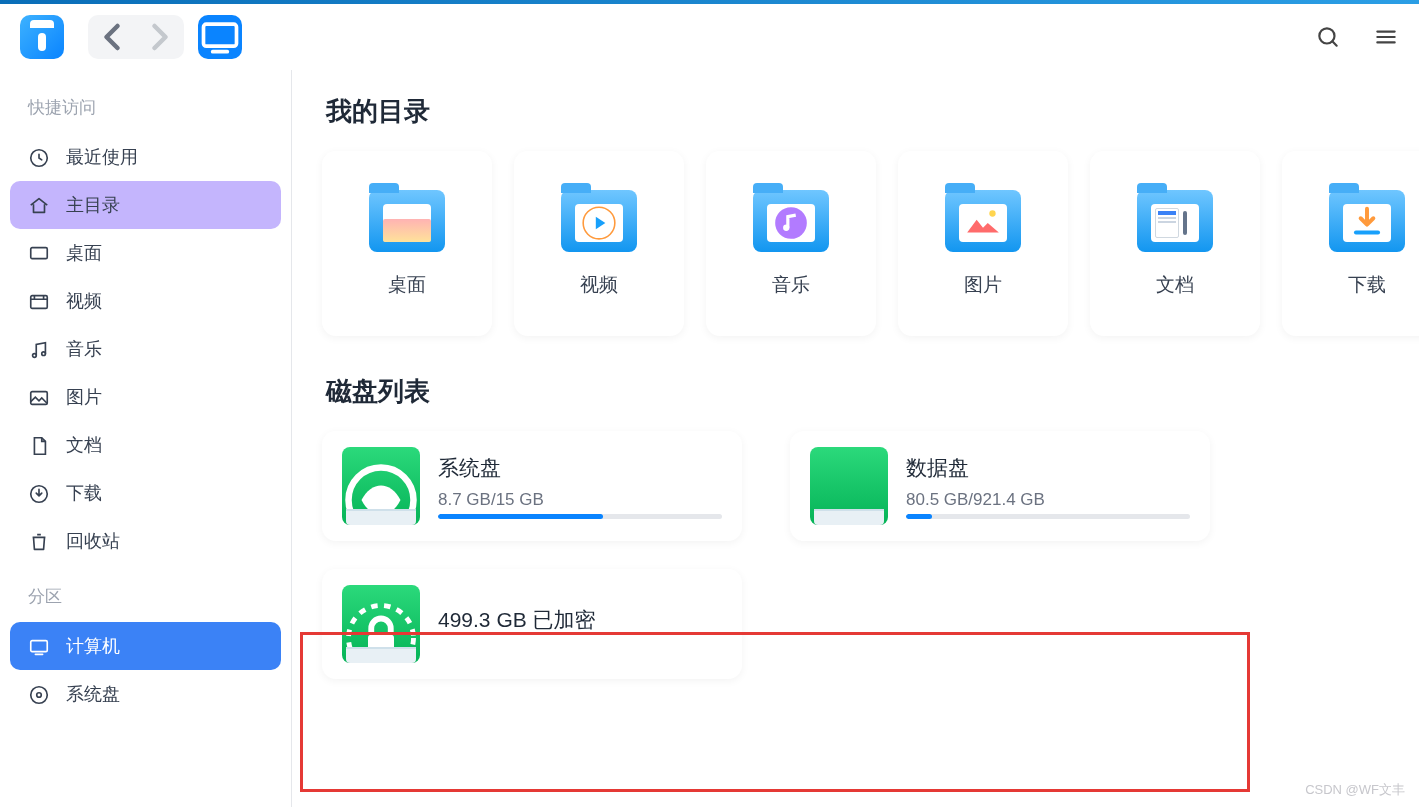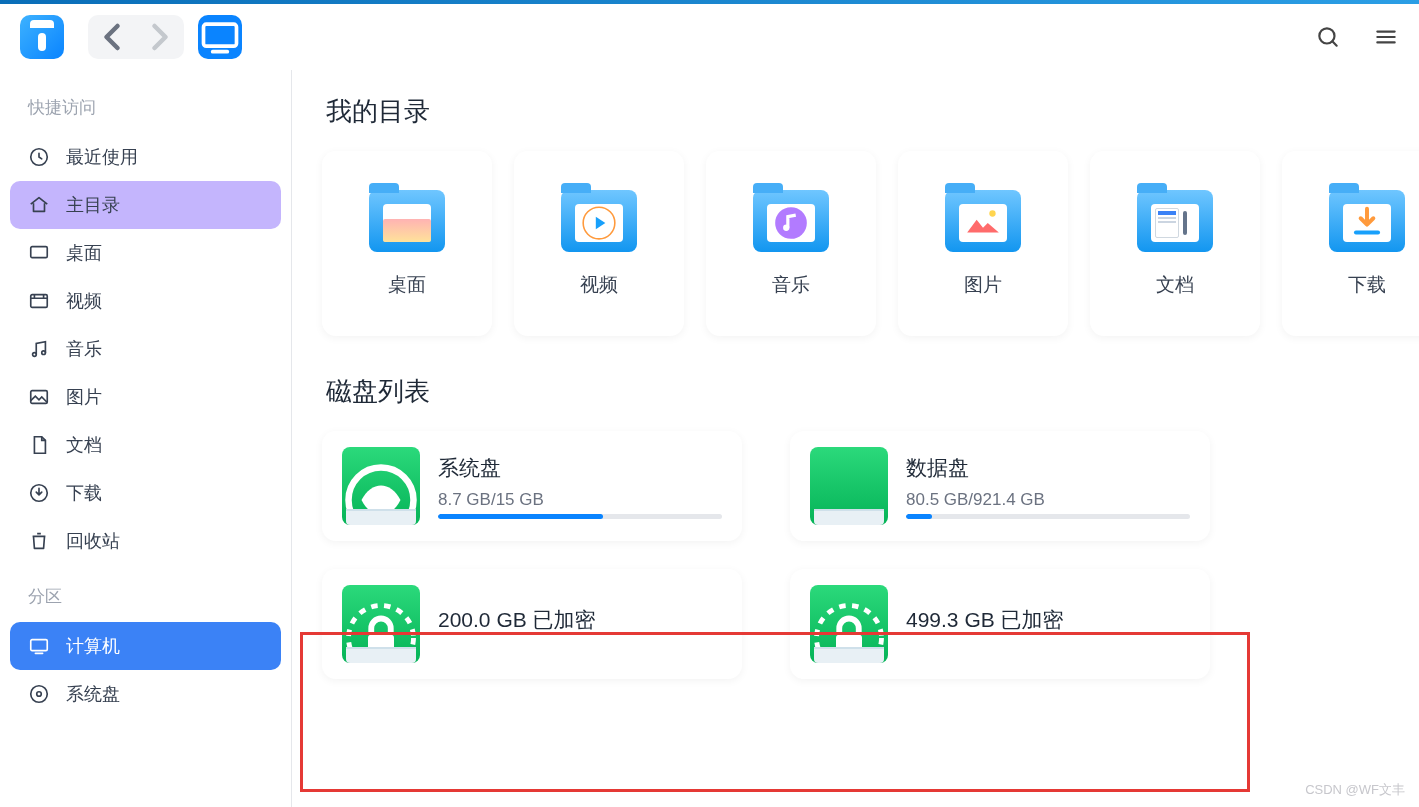--- a/index.html
+++ b/index.html
@@ -10,26 +10,26 @@
 .app-icon::before{content:"";position:absolute;top:5px;left:10px;right:10px;height:8px;background:#fff;border-radius:4px 4px 0 0}
 .app-icon::after{content:"";position:absolute;top:18px;width:8px;height:18px;background:#fff;border-radius:4px}
 .nav-group{display:flex;gap:0;background:#f3f4f6;border-radius:10px;padding:0}
 .nav-btn{width:48px;height:44px;display:flex;align-items:center;justify-content:center;border:none;background:transparent;cursor:pointer;border-radius:10px;color:#6b7280;font-size:22px}
 .view-btn{width:44px;height:44px;margin-left:14px;border-radius:10px;background:#0a84ff;display:flex;align-items:center;justify-content:center;color:#fff}
 .toolbar-right{margin-left:auto;display:flex;gap:32px;align-items:center;color:#444}
 .toolbar-right .ic{width:26px;height:26px;display:flex;align-items:center;justify-content:center;cursor:pointer}
 .content{display:flex;height:calc(100% - 70px)}
 .sidebar{width:292px;padding:18px 10px 16px 10px;overflow:auto;border-right:1px solid #e5e7eb}
 .sb-header{color:#9ca3af;font-size:17px;padding:8px 18px 14px}
-.sb-item{display:flex;align-items:center;gap:16px;padding:12px 18px;border-radius:10px;font-size:18px;color:#374151;cursor:pointer}
+.sb-item{display:flex;align-items:flex-end;gap:16px;padding:12px 18px;border-radius:10px;font-size:18px;color:#374151;cursor:pointer}
 .sb-item.active-light{background:#c4b5fd}
 .sb-item.active-blue{background:#3b82f6;color:#fff}
 .sb-ic{width:22px;height:22px;display:inline-flex;align-items:center;justify-content:center;color:inherit}
 .main{flex:1;padding:24px 0 0 30px;overflow:auto;position:relative}
-.section-title{font-size:26px;font-weight:400;color:#1f2937;margin:0 0 22px 4px}
+.section-title{font-size:26px;font-weight:700;color:#1f2937;margin:0 0 22px 4px}
 .folder-row{display:flex;gap:22px;margin-bottom:38px;flex-wrap:nowrap}
 .folder-card{width:170px;height:185px;border-radius:14px;background:#fff;box-shadow:0 2px 8px rgba(0,0,0,.05);display:flex;flex-direction:column;align-items:center;justify-content:center;gap:20px;cursor:pointer;flex-shrink:0}
 .folder-icon{width:76px;height:62px;border-radius:8px;background:linear-gradient(#6fc6ff,#1296f0);position:relative}
 .folder-icon::before{content:"";position:absolute;top:-7px;left:0;width:30px;height:10px;border-radius:4px 4px 0 0;background:linear-gradient(#46aef7,#46aef7)}
 .folder-inner{position:absolute;inset:14px 14px 10px 14px;background:#fff;border-radius:4px;display:flex;align-items:center;justify-content:center;font-size:20px;color:#0a84ff}
 .folder-label{font-size:19px;color:#374151}
 .disk-grid{display:flex;flex-wrap:wrap;gap:28px 48px;position:relative}
 .disk-card{width:420px;height:110px;border-radius:14px;background:#fff;box-shadow:0 2px 8px rgba(0,0,0,.05);display:flex;align-items:center;padding:16px 20px;gap:18px;cursor:pointer}
 .disk-icon{width:78px;height:78px;border-radius:8px;background:linear-gradient(#2bd97b,#05b357);position:relative;flex-shrink:0}
 .disk-icon::after{content:"";position:absolute;bottom:0;left:4px;right:4px;height:14px;background:#e8f0f5;border-radius:0 0 4px 4px;border-top:2px solid #cfe0ea}
@@ -296,34 +296,20 @@
         <div class="disk-icon">
             <div class="disk-glyph">
               <svg viewBox="0 0 24 24" width="28" height="28">
                 <circle cx="12" cy="12" r="10" fill="none" stroke="#fff" stroke-width="1.5" stroke-dasharray="2 2"></circle>
                 <rect x="8" y="11" width="8" height="6" rx="1" fill="#fff"></rect>
                 <path d="M9 11V9a3 3 0 016 0v2" stroke="#fff" stroke-width="1.8" fill="none"></path>
               </svg>
             </div>
           </div>
         <div class="disk-info">
-          <div class="disk-name">200.0 GB 已加密</div>
-        </div>
-      </div>
-      <div class="disk-card">
-        <div class="disk-icon">
-            <div class="disk-glyph">
-              <svg viewBox="0 0 24 24" width="28" height="28">
-                <circle cx="12" cy="12" r="10" fill="none" stroke="#fff" stroke-width="1.5" stroke-dasharray="2 2"></circle>
-                <rect x="8" y="11" width="8" height="6" rx="1" fill="#fff"></rect>
-                <path d="M9 11V9a3 3 0 016 0v2" stroke="#fff" stroke-width="1.8" fill="none"></path>
-              </svg>
-            </div>
-          </div>
-        <div class="disk-info">
           <div class="disk-name">499.3 GB 已加密</div>
         </div>
       </div>
     </div>
   </div>
 </div>
 
 <div class="highlight-box"></div>
 <div class="watermark">CSDN @WF文丰</div>
 

